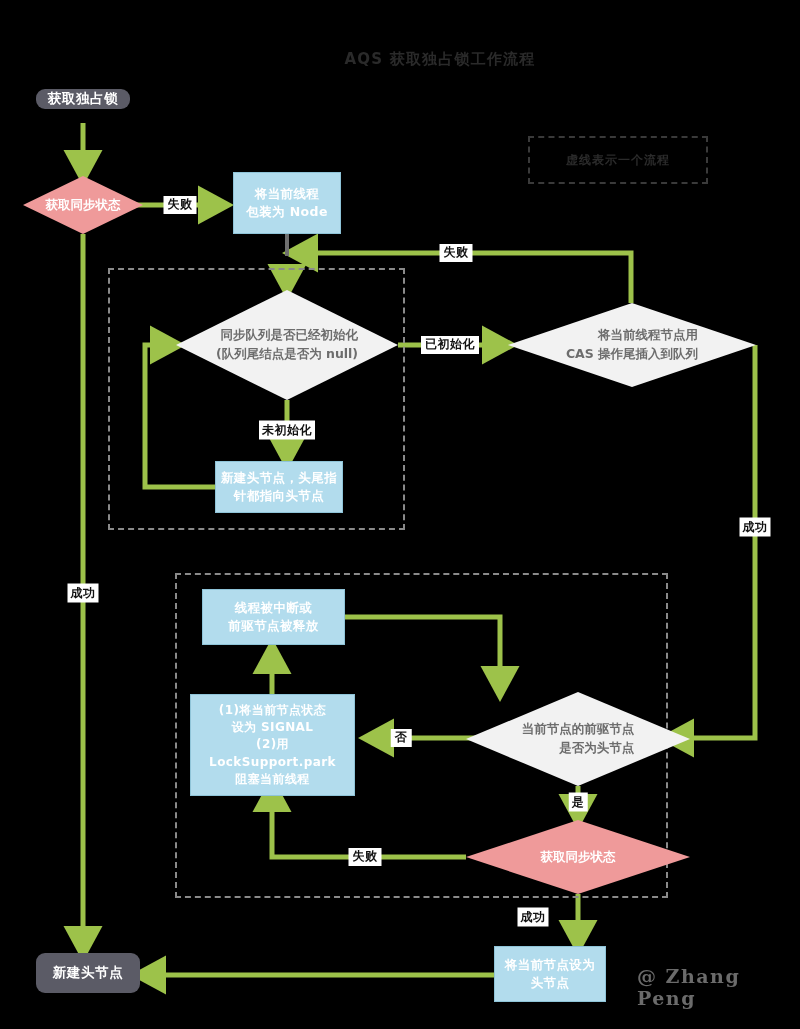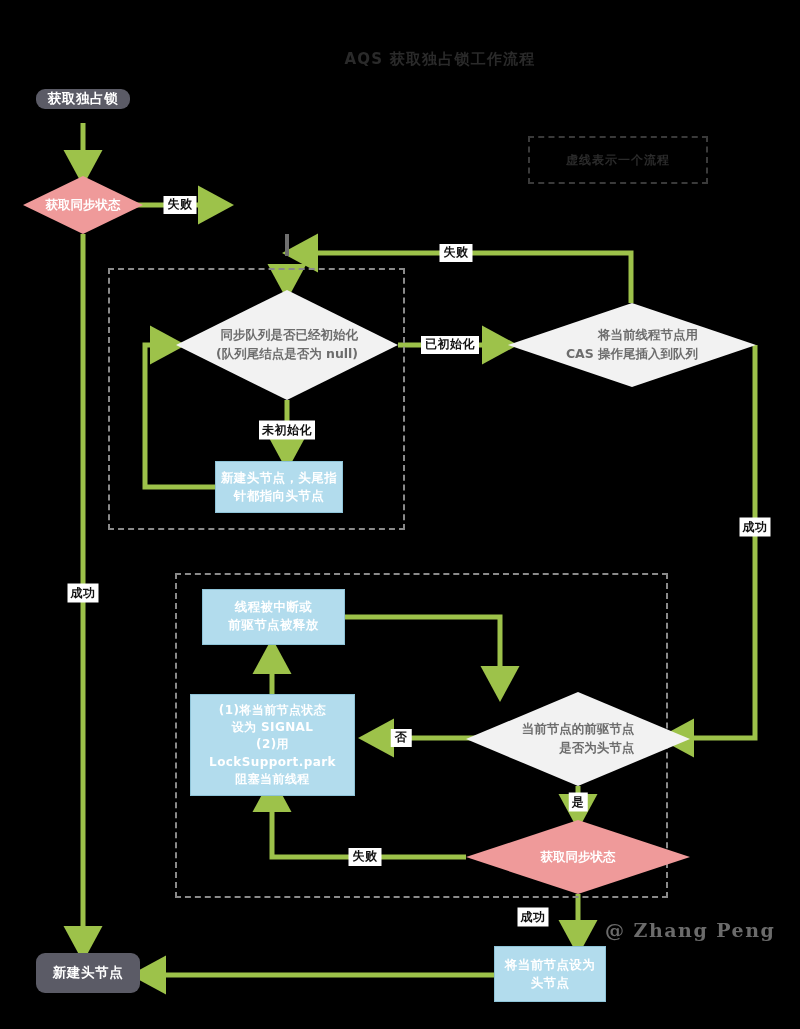--- a/index.html
+++ b/index.html
@@ -192,41 +192,43 @@
 
   <div class="node term" style="left:36px; top:89px; width:94px; height:20px;">获取独占锁</div>
 
   <div class="diamond-wrap dec-pink" style="left:23px; top:176px; width:120px; height:58px;">
     <svg width="120" height="58" viewBox="0 0 120 58" xmlns="http://www.w3.org/2000/svg">
       <polygon points="60,0 120,29 60,58 0,29" fill="#ef9a9a"></polygon>
     </svg>
     <div class="diamond-label">获取同步状态</div>
   </div>
 
+  <div class="node proc" style="left:233px; top:172px; width:108px; height:62px;">将当前线程
+包装为 Node</div>
 
   <div class="diamond-wrap dec-white" style="left:508px; top:303px; width:248px; height:84px;">
     <svg width="248" height="84" viewBox="0 0 248 84" xmlns="http://www.w3.org/2000/svg">
       <polygon points="124,0 248,42 124,84 0,42" fill="#f2f2f2"></polygon>
     </svg>
     <div class="diamond-label">将当前线程节点用
 CAS 操作尾插入到队列</div>
   </div>
 
   <div class="diamond-wrap dec-white" style="left:176px; top:290px; width:222px; height:110px;">
     <svg width="222" height="110" viewBox="0 0 222 110" xmlns="http://www.w3.org/2000/svg">
       <polygon points="111,0 222,55 111,110 0,55" fill="#f2f2f2"></polygon>
     </svg>
     <div class="diamond-label">同步队列是否已经初始化
 (队列尾结点是否为 null)</div>
   </div>
 
   <div class="node proc" style="left:215px; top:461px; width:128px; height:52px;">新建头节点，头尾指
 针都指向头节点</div>
 
-  <div class="node proc" style="left:202px; top:589px; width:143px; height:56px;font-family:Liberation Mono, monospace;">线程被中断或
+  <div class="node proc" style="left:202px; top:589px; width:143px; height:56px;">线程被中断或
 前驱节点被释放</div>
 
   <div class="node proc" style="left:190px; top:694px; width:165px; height:102px; font-size:12px;">(1)将当前节点状态
 设为 SIGNAL
 (2)用 LockSupport.park
 阻塞当前线程</div>
 
   <div class="diamond-wrap dec-white" style="left:466px; top:692px; width:224px; height:94px;">
     <svg width="224" height="94" viewBox="0 0 224 94" xmlns="http://www.w3.org/2000/svg">
       <polygon points="112,0 224,47 112,94 0,47" fill="#f2f2f2"></polygon>
@@ -260,15 +262,15 @@
   <div class="edge-label vert" style="left:755px; top:527px;">成功</div>
 
   <div class="edge-label" style="left:401px; top:738px;">否</div>
 
   <div class="edge-label vert" style="left:578px; top:802px;">是</div>
 
   <div class="edge-label" style="left:365px; top:857px;">失败</div>
 
   <div class="edge-label vert" style="left:533px; top:917px;">成功</div>
 
-  <div class="watermark" style="left:605px; top:919px;">@ Zhang Peng</div>
+  <div class="watermark" style="left:605px; top:965px;padding-left:32px;">@ Zhang Peng</div>
 
 </div>
 
 </body></html>

